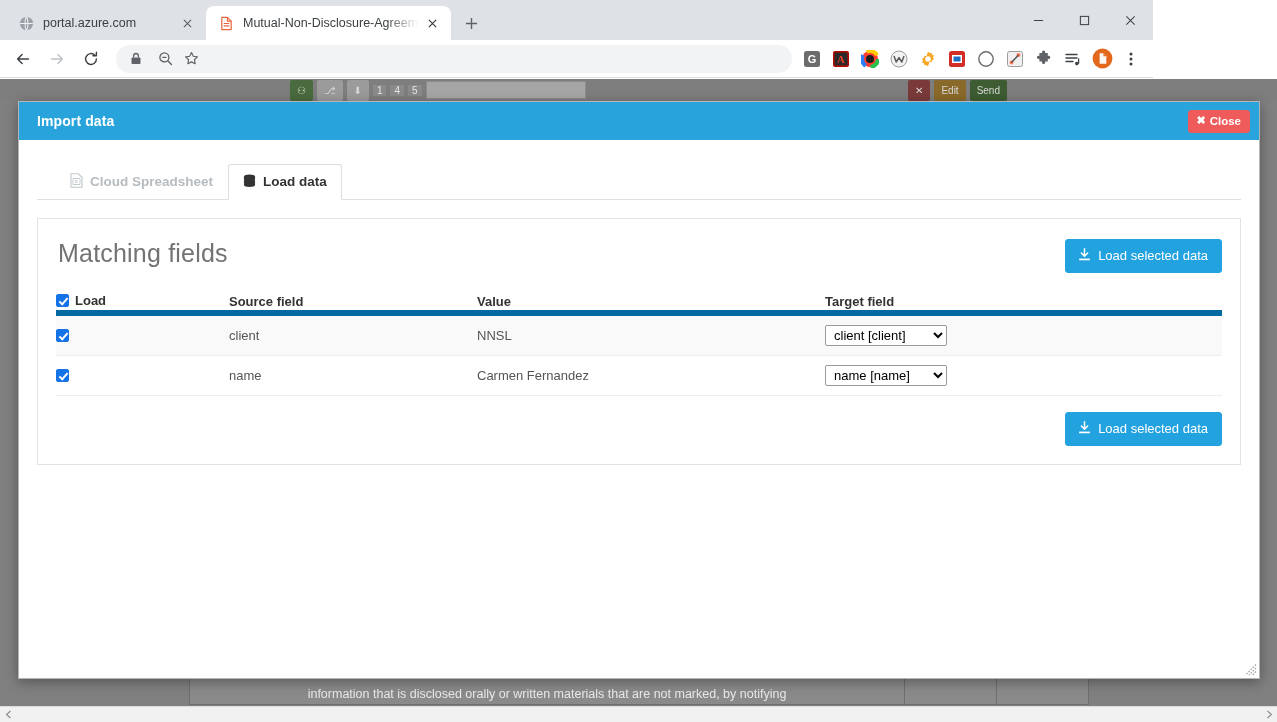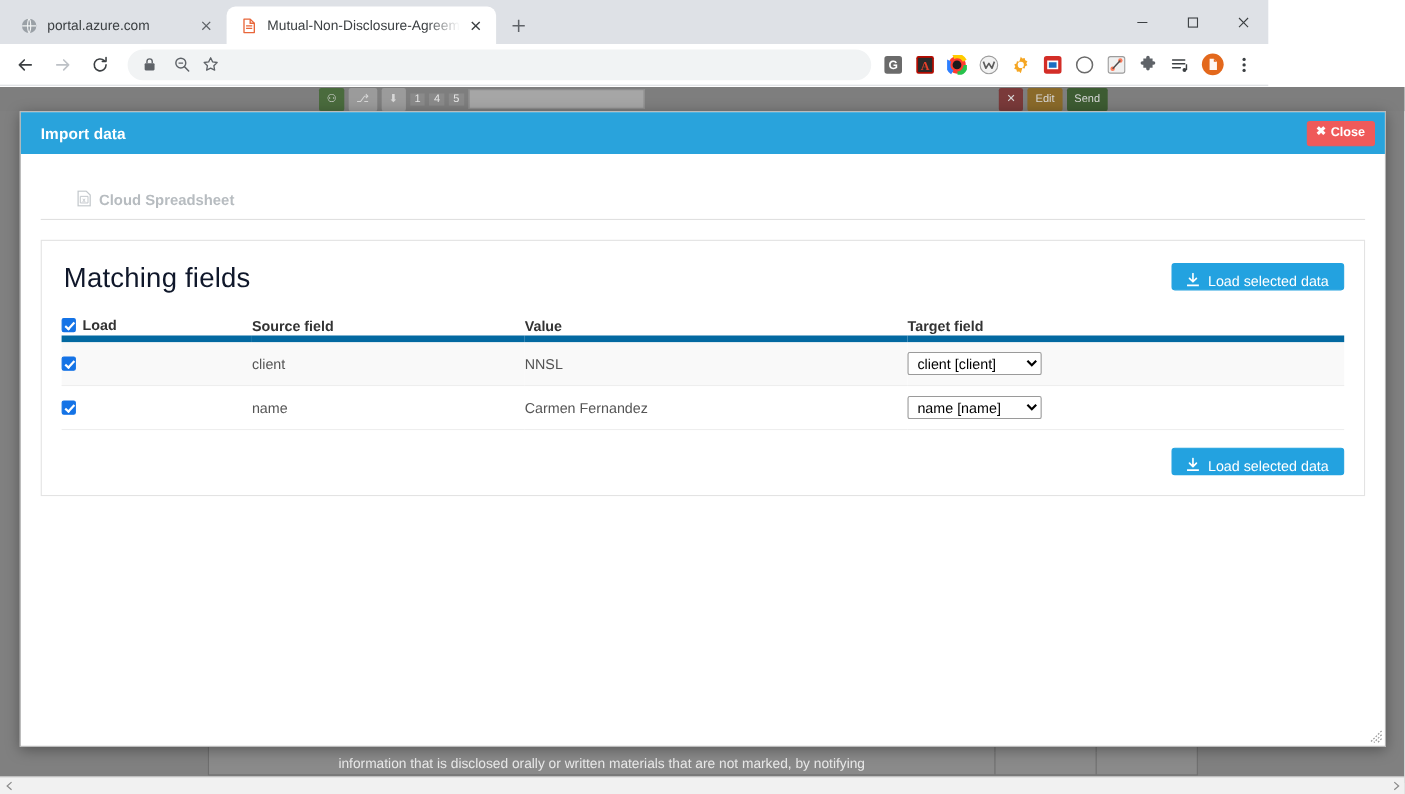--- a/index.html
+++ b/index.html
@@ -179,26 +179,26 @@
   .panel {
     margin-top: 18px;
     border: 1px solid #e3e3e3;
     background: #ffffff;
     padding: 20px 18px 18px 18px;
     min-height: 200px;
   }
 
   .panel-head { display: flex; align-items: flex-start; }
   .panel-title {
-    font-size: 25px; color: #0f172a; font-weight: normal;
+    font-size: 25px; color: #737373; font-weight: normal;
     letter-spacing: .2px; flex: 1; padding-left: 2px;
   }
   .btn-load {
     background: #23a2e0; color: #ffffff;
-    font-size: 13px; padding: 8px 13px 0 12px; border-radius: 3px;
+    font-size: 13px; padding: 8px 13px 9px 12px; border-radius: 3px;
     display: inline-flex; align-items: center; gap: 7px; line-height: 1;
     border: 1px solid #23a2e0; white-space: nowrap;
   }
 
   table.matching { width: 100%; border-collapse: collapse; margin-top: 20px; }
   table.matching th {
     text-align: left; font-size: 13px; color: #333333; font-weight: bold;
     padding: 0 0 0 0; border-bottom: 6px solid #0369a1;
   }
   table.matching td {
@@ -501,20 +501,31 @@
         <div class="tabs">
           <div class="tabitem inactive">
             <span>
               <svg width="13" height="15" viewBox="0 0 13 15">
                 <path d="M1 .8h7.3L12 4.3v9.9H1z" fill="none" stroke="#c2c7cb" stroke-width="1.1"></path>
                 <path d="M3 5.5h7v6H3z" fill="none" stroke="#c2c7cb" stroke-width=".9"></path>
                 <text x="6.4" y="10.4" font-size="5.6" font-family="Liberation Sans, sans-serif" fill="#c2c7cb" text-anchor="middle">x</text>
               </svg>
             </span>
             <span>Cloud Spreadsheet</span>
+          </div>
+          <div class="tabitem active">
+            <span>
+              <svg width="13" height="14" viewBox="0 0 14 15">
+                <ellipse cx="7" cy="2.6" rx="6" ry="2.1" fill="#333"></ellipse>
+                <path d="M1 2.6v3.2c0 1.2 2.7 2.1 6 2.1s6-.9 6-2.1V2.6" fill="#333"></path>
+                <path d="M1 6.6v3.2c0 1.2 2.7 2.1 6 2.1s6-.9 6-2.1V6.6" fill="#333"></path>
+                <path d="M1 10.4v1.5c0 1.2 2.7 2.1 6 2.1s6-.9 6-2.1v-1.5" fill="#333"></path>
+              </svg>
+            </span>
+            <span>Load data</span>
           </div>
         </div>
 
         <div class="panel">
 
           <div class="panel-head">
             <div class="panel-title">Matching fields</div>
             <div class="btn-load">
               <span>
                 <svg width="13" height="13" viewBox="0 0 14 14">

